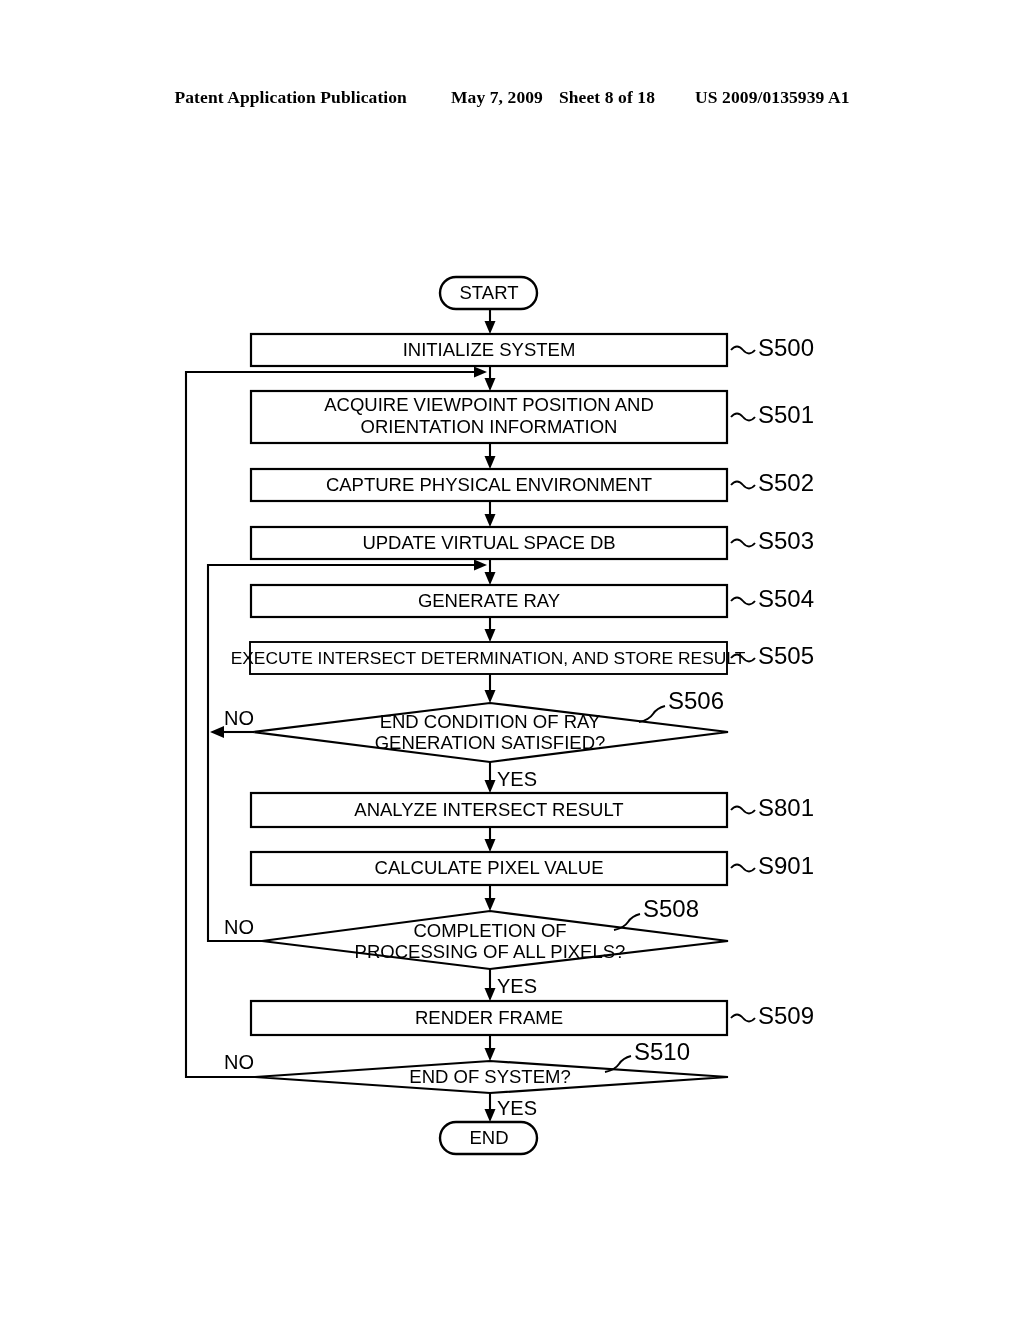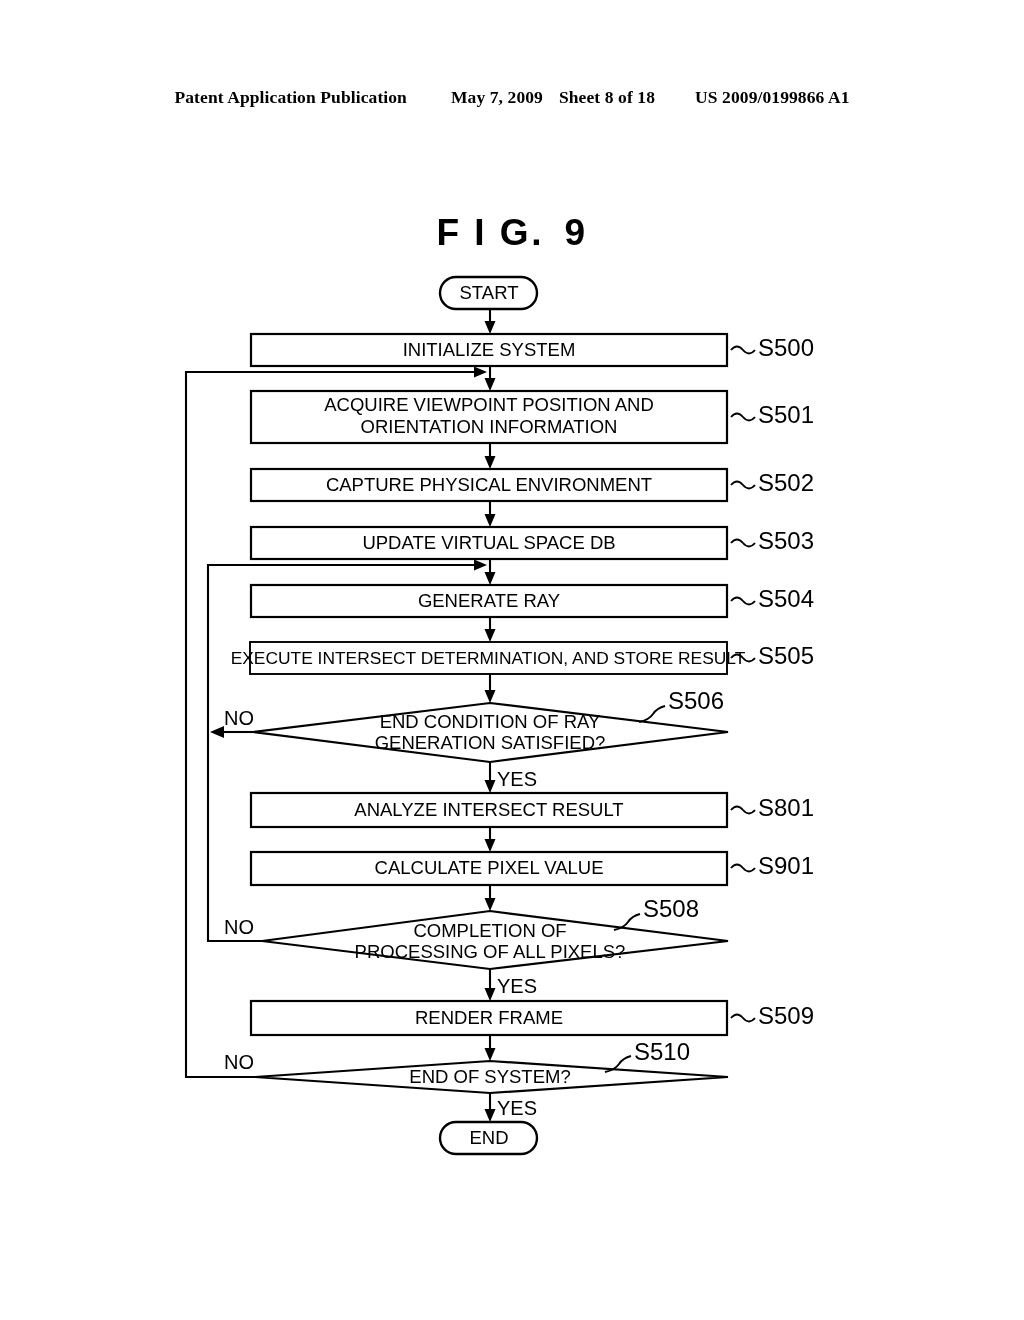--- a/index.html
+++ b/index.html
@@ -134,26 +134,23 @@
 </style>
 </head>
 <body>
 
 <div id="page">
 
   <div class="page-header">
     <span class="hdr-pub">Patent Application Publication</span>
     <span class="hdr-date">May 7, 2009</span>
     <span class="hdr-sheet">Sheet 8 of 18</span>
-    <span class="hdr-patno">US 2009/0199866 A1</span>
+    <span class="hdr-patno">US 2009/0135939 A1</span>
   </div>
 
-  <div class="fig-title">
-    <span>F I G.</span><span class="sp">&nbsp;&nbsp;</span><span>9</span>
-  </div>
 
   <svg id="chart-svg" viewBox="0 0 1024 1320">
 
     <line class="flow-line" x1="490" y1="1155" x2="490" y2="1155" style="display:none"></line>
     <g>
       <line class="flow-line" x1="490" y1="1155" x2="490" y2="1155"></line>
     </g>
     <g>
       <line class="flow-line" x1="490" y1="308" x2="490" y2="326"></line>
       <polygon class="arrowhead" points="490,334 484.5,321 495.5,321"></polygon>

